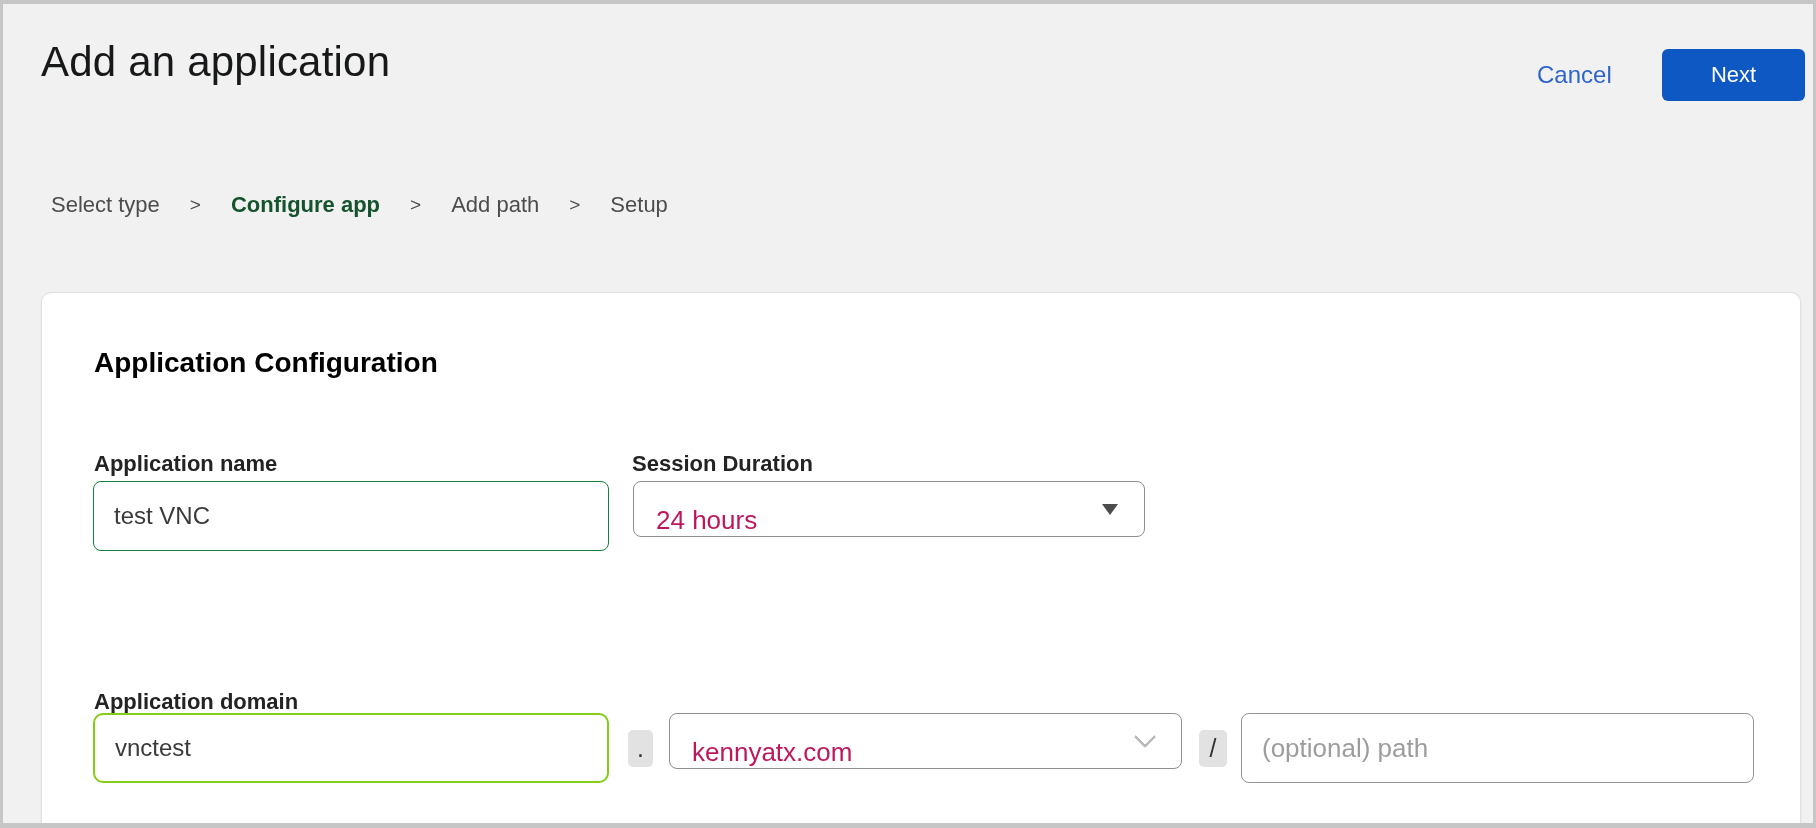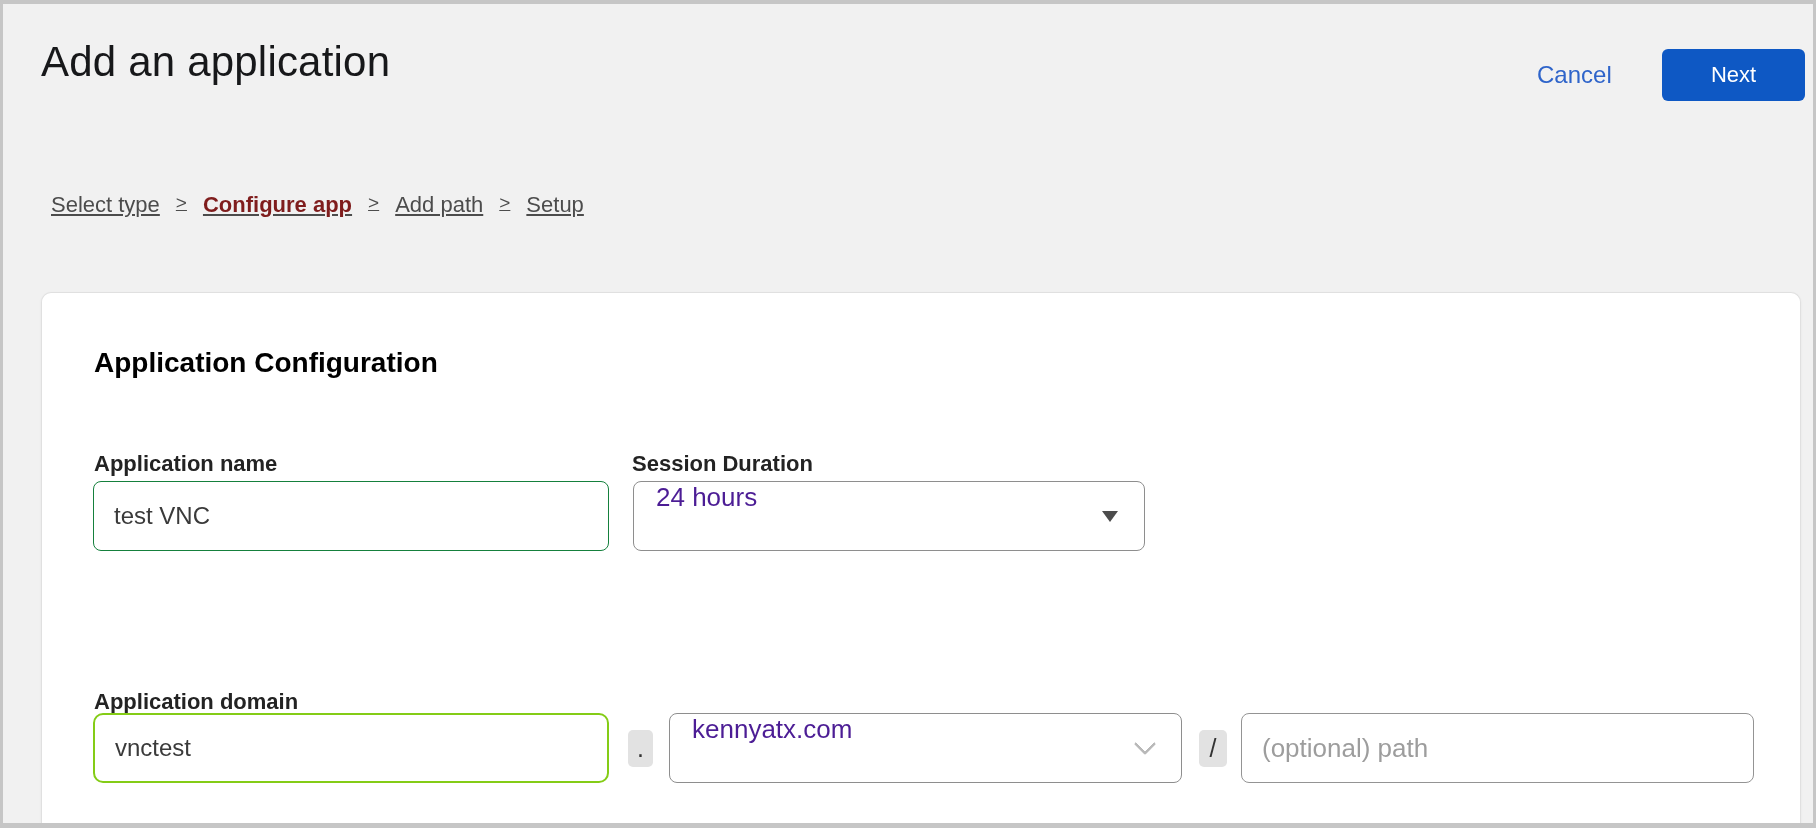--- a/index.html
+++ b/index.html
@@ -30,25 +30,25 @@
     position: absolute; left: 1659px; top: 45px;
     width: 143px; height: 52px;
     background: #0e58c4; color: #ffffff;
     border: none; border-radius: 6px;
     font-size: 22px; font-family: inherit; cursor: pointer;
   }
 
   
   .breadcrumb {
     position: absolute; left: 48px; top: 188px;
-    display: flex; align-items: flex-start; gap: 16px;
-    font-size: 22px; color: #4c4c4c; text-decoration: underline;
+    display: flex; align-items: center; gap: 30px;
+    font-size: 22px; color: #4c4c4c;
   }
   .crumb { cursor: pointer; }
-  .crumb.active { font-weight: 700; color: #7f1d1d; }
+  .crumb.active { font-weight: 700; color: #14532d; }
   .crumb-sep { color: #4c4c4c; font-size: 19px; }
 
   
   .card {
     position: absolute; left: 38px; top: 288px;
     width: 1760px; height: 536px;
     background: #ffffff;
     border: 1px solid #e0e0e0; border-bottom: none;
     border-radius: 10px 10px 0 0;
     box-shadow: 0 1px 3px rgba(0,0,0,0.05);
@@ -69,26 +69,26 @@
   .text-input {
     position: absolute; height: 70px;
     border: 1px solid #15803d; border-radius: 8px;
     background: #fff;
     font-size: 24px; color: #3a3a3a; font-family: inherit;
     padding: 0 20px; outline: none;
   }
   .input-app-name { left: 51px; top: 188px; width: 516px; }
 
   .select-box {
-    position: absolute; height: 70px;
+    position: absolute; height: 56px;
     border: 1px solid #8e8e8e; border-radius: 8px;
     background: #fff; cursor: pointer;
-    display: flex; align-items: flex-start;
+    display: flex; align-items: flex-end;
     padding: 0 22px;
-    font-size: 26px; color: #4c1d95;
+    font-size: 26px; color: #be185d;
   }
   .select-session { left: 591px; top: 188px; width: 512px; }
   .select-domain  { left: 627px; top: 420px; width: 513px; }
 
   .tri-down {
     position: absolute; right: 26px; top: 50%;
     margin-top: -5px;
     width: 0; height: 0;
     border-left: 8px solid transparent;
     border-right: 8px solid transparent;

